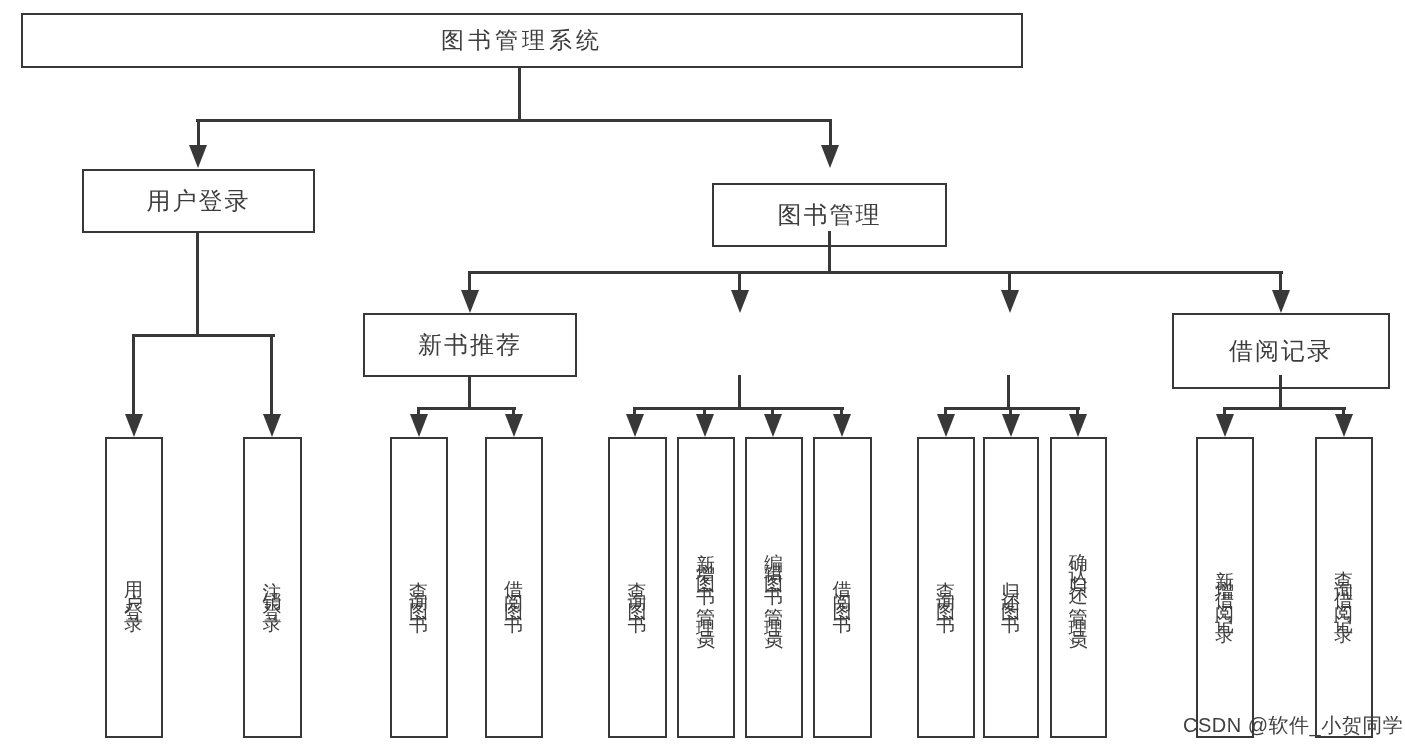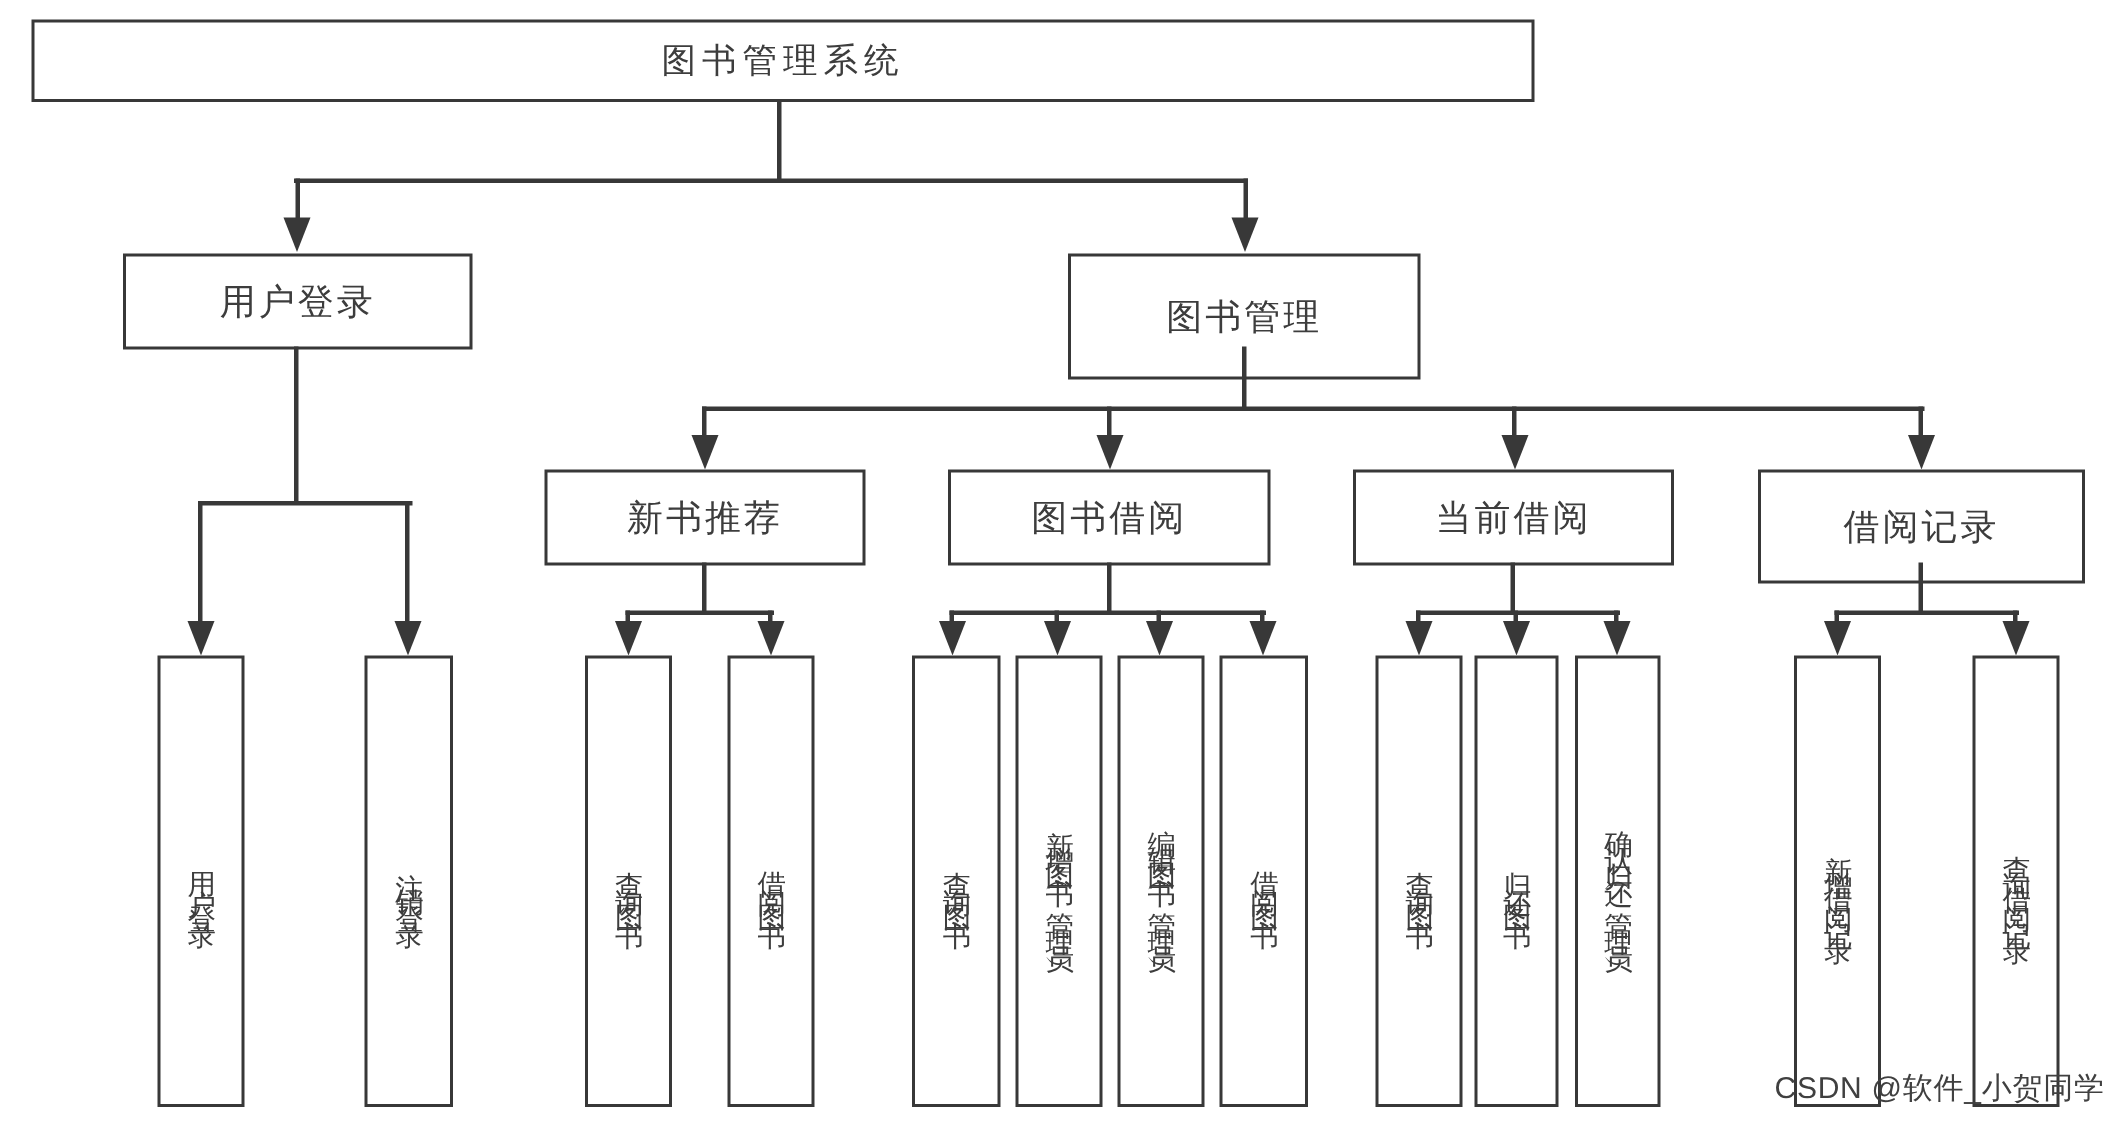--- a/index.html
+++ b/index.html
@@ -69,21 +69,21 @@
   <div class="vl" style="left:518px;top:66px;height:56px"></div>
   <div class="hl" style="left:196px;top:119px;width:636px"></div>
   <div class="vl" style="left:197px;top:119px;height:29px"></div>
   <div class="ah" style="left:189px;top:145px"></div>
   <div class="vl" style="left:829px;top:119px;height:29px"></div>
   <div class="ah" style="left:821px;top:145px"></div>
 
   <div class="box" style="left:82px;top:169px;width:233px;height:64px">
     <span class="hlabel">用户登录</span>
   </div>
-  <div class="box" style="left:712px;top:169px;width:235px;height:84px">
+  <div class="box" style="left:712px;top:183px;width:235px;height:64px">
     <span class="hlabel">图书管理</span>
   </div>
 
   <div class="vl" style="left:196px;top:231px;height:105px"></div>
   <div class="hl" style="left:132px;top:334px;width:143px"></div>
   <div class="vl" style="left:132px;top:334px;height:82px"></div>
   <div class="ah" style="left:125px;top:414px"></div>
   <div class="vl" style="left:270px;top:334px;height:82px"></div>
   <div class="ah" style="left:263px;top:414px"></div>
 
@@ -93,26 +93,20 @@
   <div class="ah" style="left:461px;top:290px"></div>
   <div class="vl" style="left:738px;top:271px;height:21px"></div>
   <div class="ah" style="left:731px;top:290px"></div>
   <div class="vl" style="left:1008px;top:271px;height:21px"></div>
   <div class="ah" style="left:1001px;top:290px"></div>
   <div class="vl" style="left:1279px;top:271px;height:21px"></div>
   <div class="ah" style="left:1272px;top:290px"></div>
 
   <div class="box" style="left:363px;top:313px;width:214px;height:64px">
     <span class="hlabel">新书推荐</span>
-  </div>
-  <div class="box" style="left:632px;top:313px;width:215px;height:64px">
-    <span class="hlabel">图书借阅</span>
-  </div>
-  <div class="box" style="left:902px;top:313px;width:214px;height:64px">
-    <span class="hlabel">当前借阅</span>
   </div>
   <div class="box" style="left:1172px;top:313px;width:218px;height:76px">
     <span class="hlabel">借阅记录</span>
   </div>
 
   <div class="vl" style="left:468px;top:375px;height:35px"></div>
   <div class="hl" style="left:417px;top:407px;width:99px"></div>
   <div class="vl" style="left:417px;top:407px;height:9px"></div>
   <div class="ah" style="left:410px;top:414px"></div>
   <div class="vl" style="left:512px;top:407px;height:9px"></div>

